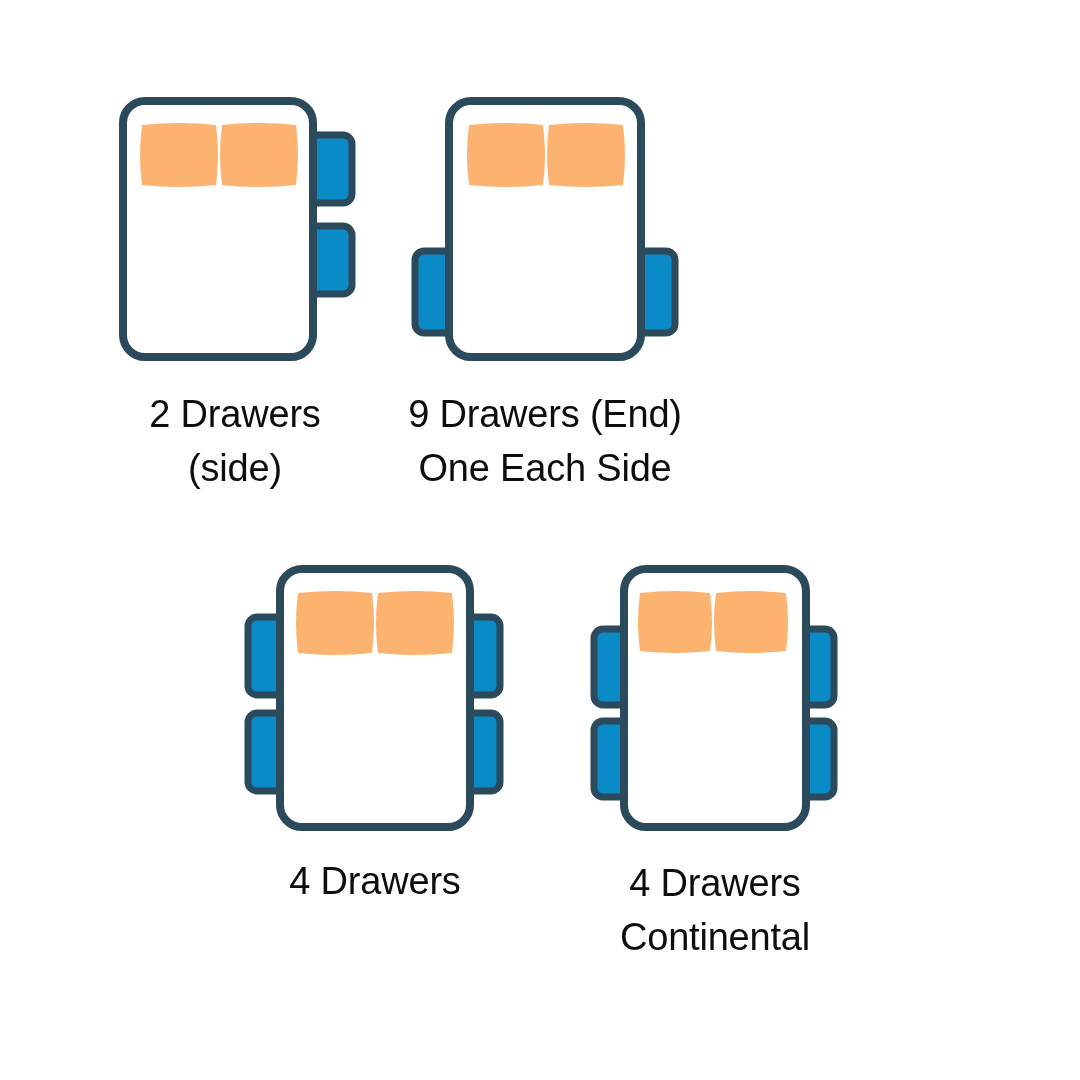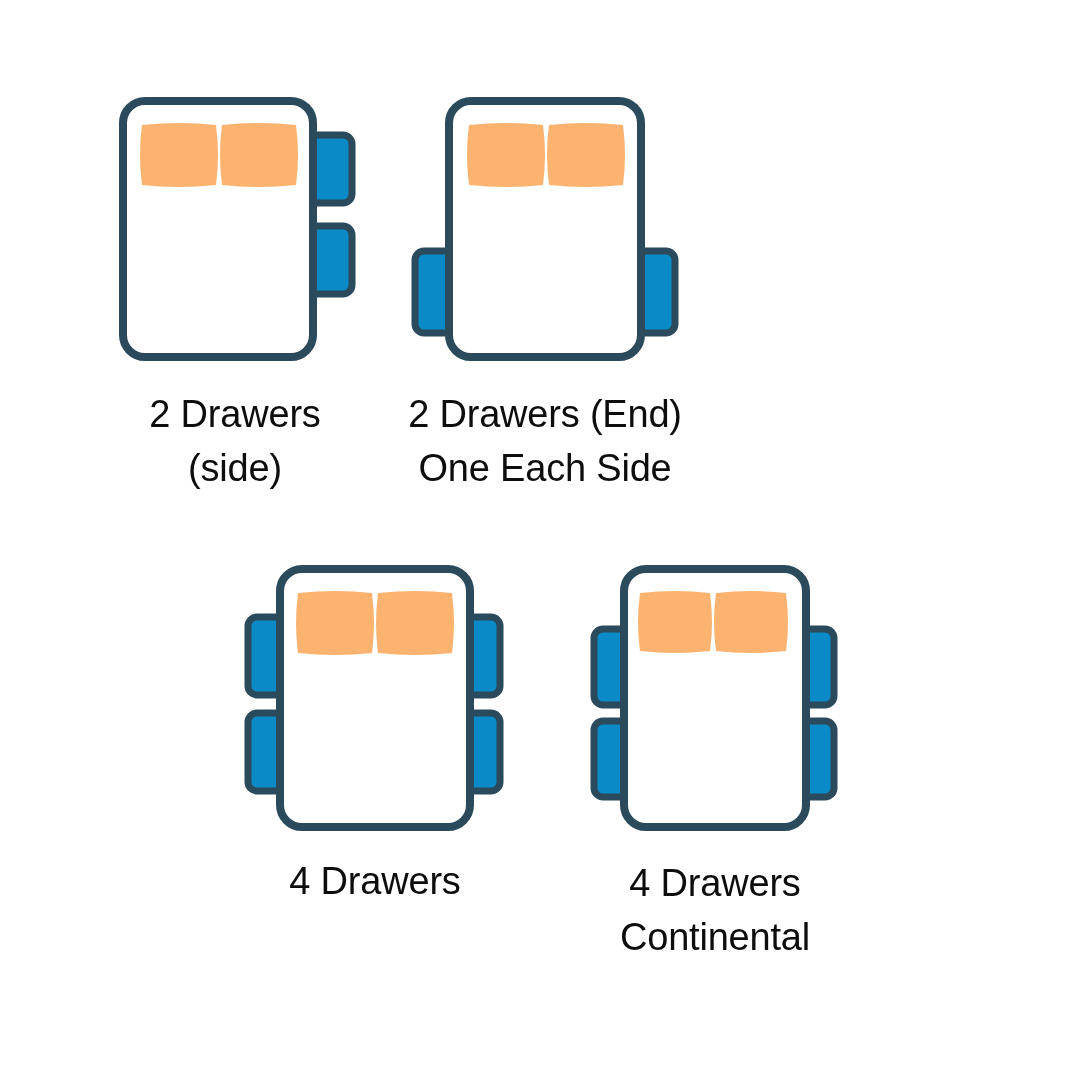--- a/index.html
+++ b/index.html
@@ -69,21 +69,21 @@
     <svg class="bed-figure" width="280" height="290" viewBox="0 0 280 290">
 
       <rect x="10" y="166" width="46" height="82" rx="9" ry="9" fill="#0a8bc8" stroke="#2b4a5c" stroke-width="7"></rect>
       <rect x="224" y="166" width="46" height="82" rx="9" ry="9" fill="#0a8bc8" stroke="#2b4a5c" stroke-width="7"></rect>
 
       <rect x="44" y="16" width="192" height="256" rx="22" ry="22" fill="#ffffff" stroke="#2b4a5c" stroke-width="8"></rect>
 
       <path d="M64,40 q38,-4 74,0 q4,30 0,60 q-38,4 -74,0 q-4,-30 0,-60 z" fill="#fbb36f"></path>
       <path d="M144,40 q38,-4 74,0 q4,30 0,60 q-38,4 -74,0 q-4,-30 0,-60 z" fill="#fbb36f"></path>
     </svg>
-    <div class="bed-label" style="left:-45px; top:303px; width:370px;">2 Drawers (End)
+    <div class="bed-label" style="left:-45px; top:303px; width:370px;">9 Drawers (End)
 One Each Side</div>
   </div>
 
 
   <div class="bed-cell" style="left:240px; top:555px; width:270px; height:290px;">
     <svg class="bed-figure" width="270" height="290" viewBox="0 0 270 290">
 
       <rect x="8" y="62" width="44" height="78" rx="9" ry="9" fill="#0a8bc8" stroke="#2b4a5c" stroke-width="7"></rect>
       <rect x="8" y="158" width="44" height="78" rx="9" ry="9" fill="#0a8bc8" stroke="#2b4a5c" stroke-width="7"></rect>
 

